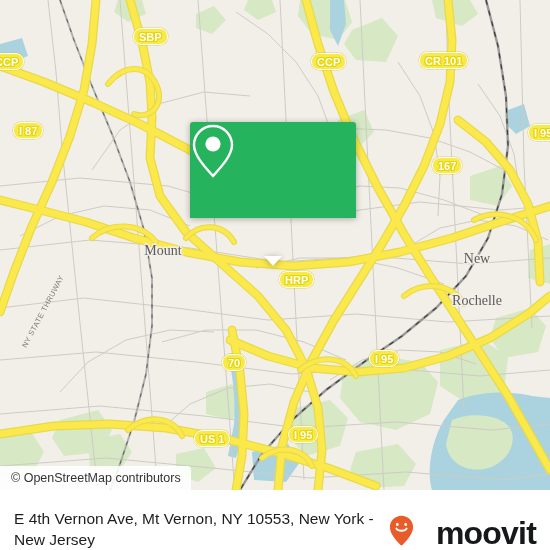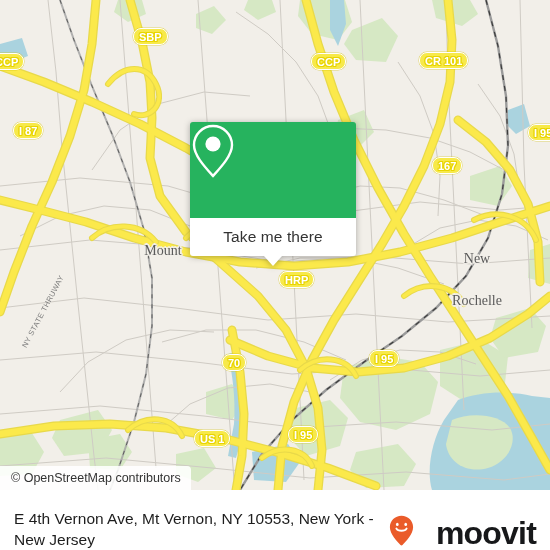--- a/index.html
+++ b/index.html
@@ -319,23 +319,20 @@
 
     <div class="popup">
       <div class="popup-head">
         <span>
           <svg width="46" height="58" viewBox="0 0 46 58" fill="none">
             <path d="M23 4 C12.5 4 4 12.5 4 23 C4 33 14 44 23 54 C32 44 42 33 42 23 C42 12.5 33.5 4 23 4 Z" stroke="#ffffff" stroke-width="2.4" fill="none"></path>
             <circle cx="23" cy="22" r="7.6" fill="#ffffff"></circle>
           </svg>
         </span>
       </div>
-      <div class="popup-foot">
-        <span>Take me there</span>
-      </div>
       <div class="popup-tail"></div>
     </div>
 
     <div class="attrib">
       <span>© OpenStreetMap contributors</span>
     </div>
   </div>
 
   <div class="bottombar">
     <div class="addr">E 4th Vernon Ave, Mt Vernon, NY 10553, New York - New Jersey</div>

